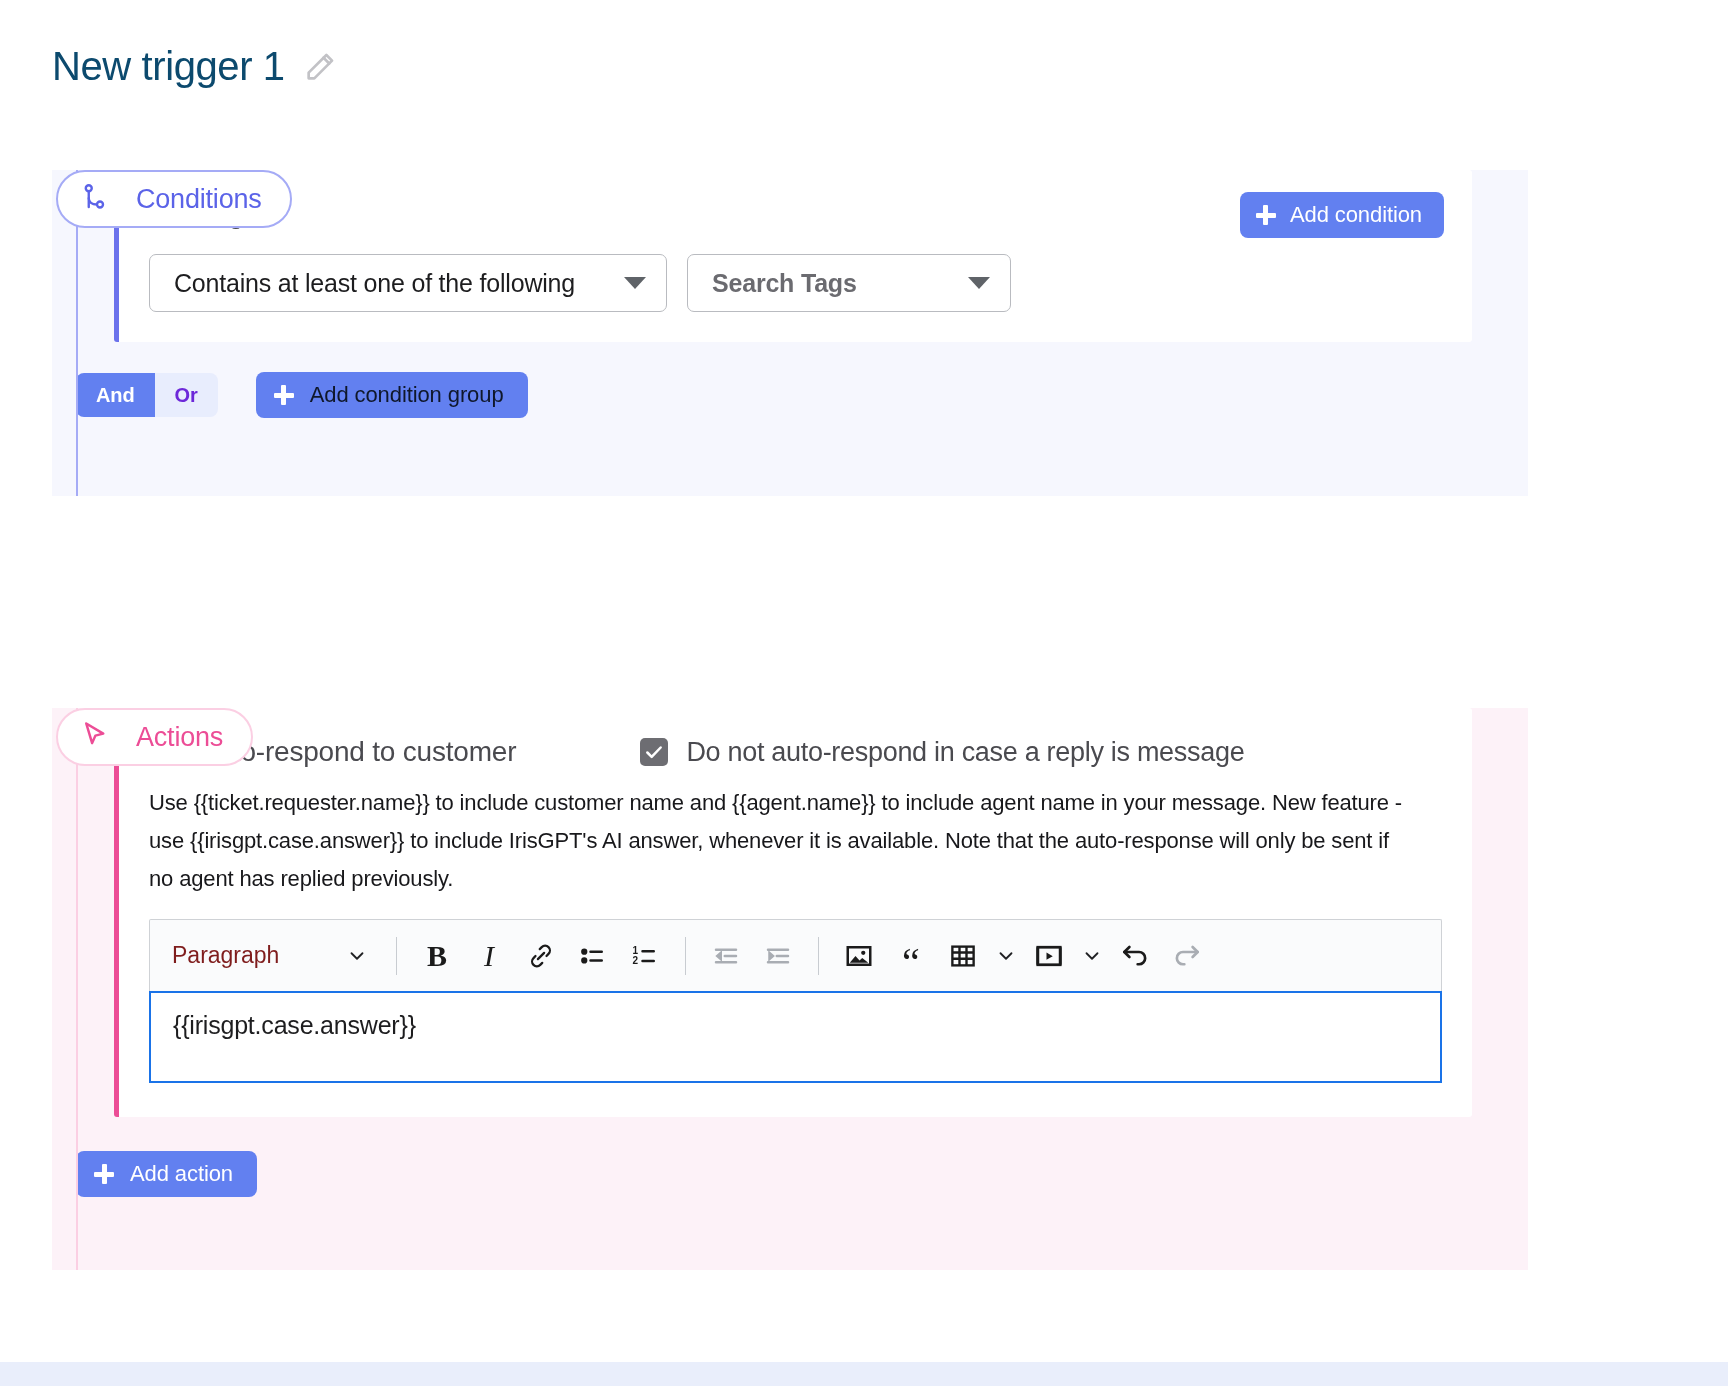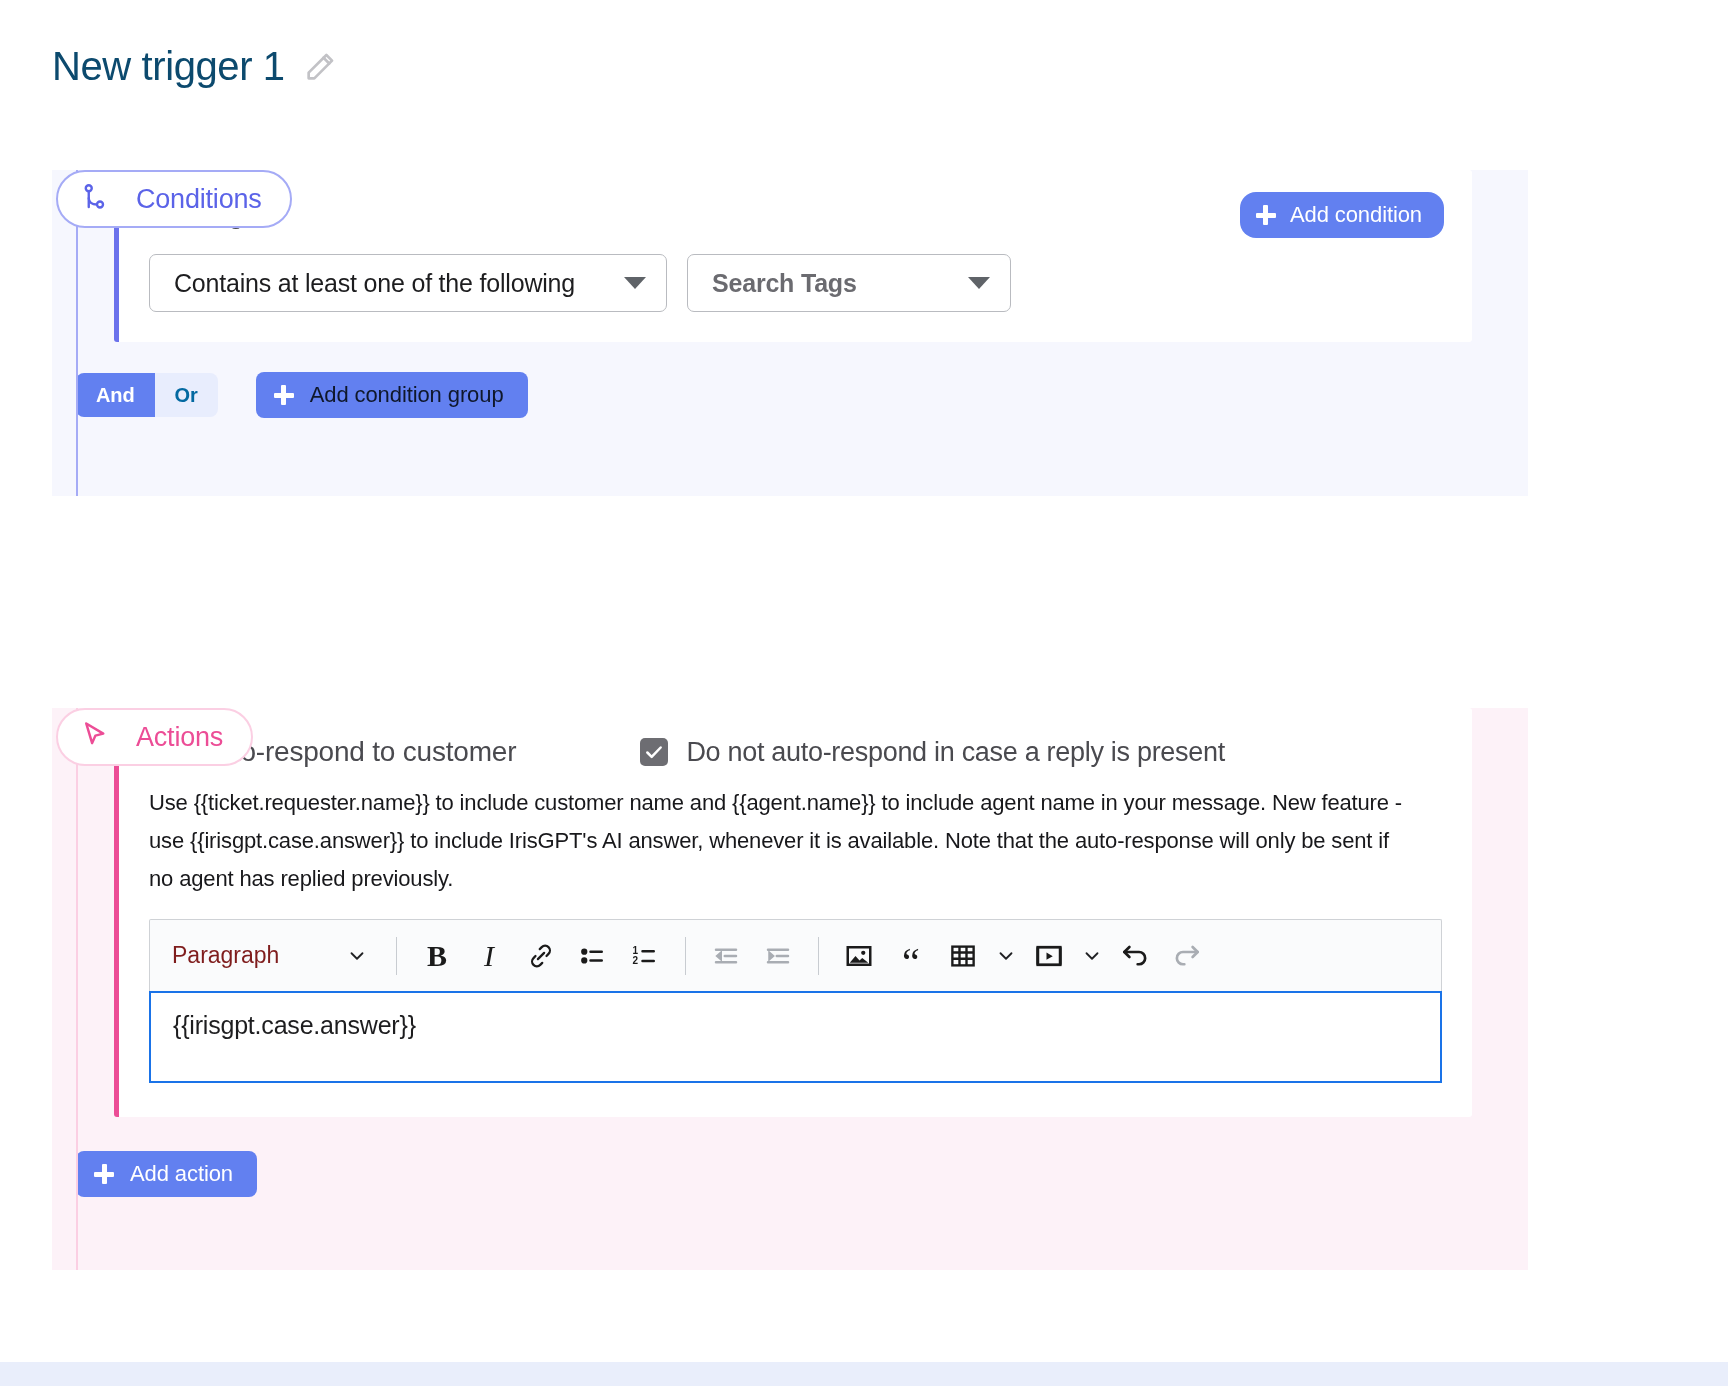--- a/index.html
+++ b/index.html
@@ -122,21 +122,21 @@
   .select-placeholder { font-size: 25px; color: #6b6b70; font-weight: 600; letter-spacing: -0.2px; }
   .caret { width: 0; height: 0; border-left: 11px solid transparent; border-right: 11px solid transparent; border-top: 12px solid #5f6368; }
 
   .add-condition-btn {
     position: absolute;
     right: 28px;
     top: 22px;
     background: #6280f0;
     color: #ffffff;
     border: none;
-    border-radius: 16px;
+    border-radius: 8px;
     height: 46px;
     padding: 0 22px 0 16px;
     display: inline-flex;
     align-items: center;
     gap: 14px;
     font-size: 22px;
     font-family: "Liberation Sans", sans-serif;
     letter-spacing: -0.1px;
     cursor: pointer;
   }
@@ -176,21 +176,21 @@
     display: inline-flex;
     align-items: center;
     justify-content: center;
     font-size: 20px;
     font-weight: 700;
     cursor: pointer;
     letter-spacing: -0.1px;
     text-align: center;
   }
   .toggle-seg.active { background: #6280f0; color: #ffffff; }
-  .toggle-seg.inactive { background: #e8edfd; color: #0369a1; }
+  .toggle-seg.inactive { background: #e8edfd; color: #6d28d9; }
 
   .add-group-btn {
     background: #6280f0;
     color: #0f172a;
     border: none;
     border-radius: 8px;
     height: 46px;
     padding: 0 24px 0 18px;
     display: inline-flex;
     align-items: center;
@@ -421,21 +421,21 @@
           <svg width="32" height="32" viewBox="0 0 24 24" fill="none" stroke="#4a4a4f" stroke-width="1.6" stroke-linecap="round" stroke-linejoin="round">
             <path d="M20 4H4v12h3v4l4.5-4H20z"></path>
           </svg>
         </span>
         <span class="action-title">Auto-respond to customer</span>
         <span class="checkbox">
           <svg width="20" height="20" viewBox="0 0 24 24" fill="none" stroke="#ffffff" stroke-width="3" stroke-linecap="round" stroke-linejoin="round">
             <path d="M4 12.6l5.2 5.2L20 6.6"></path>
           </svg>
         </span>
-        <span class="cb-label">Do not auto-respond in case a reply is present</span>
+        <span class="cb-label">Do not auto-respond in case a reply is message</span>
       </div>
 
       <div class="action-desc">Use {{ticket.requester.name}} to include customer name and {{agent.name}} to include agent name in your message. New feature - use {{irisgpt.case.answer}} to include IrisGPT's AI answer, whenever it is available. Note that the auto-response will only be sent if no agent has replied previously.</div>
 
       <div class="editor">
         <div class="editor-toolbar">
           <div class="para-select">
             <span>Paragraph</span>
             <svg width="22" height="22" viewBox="0 0 24 24" fill="none" stroke="#202124" stroke-width="2" stroke-linecap="round" stroke-linejoin="round">
                 <path d="M6 9l6 6 6-6"></path>

